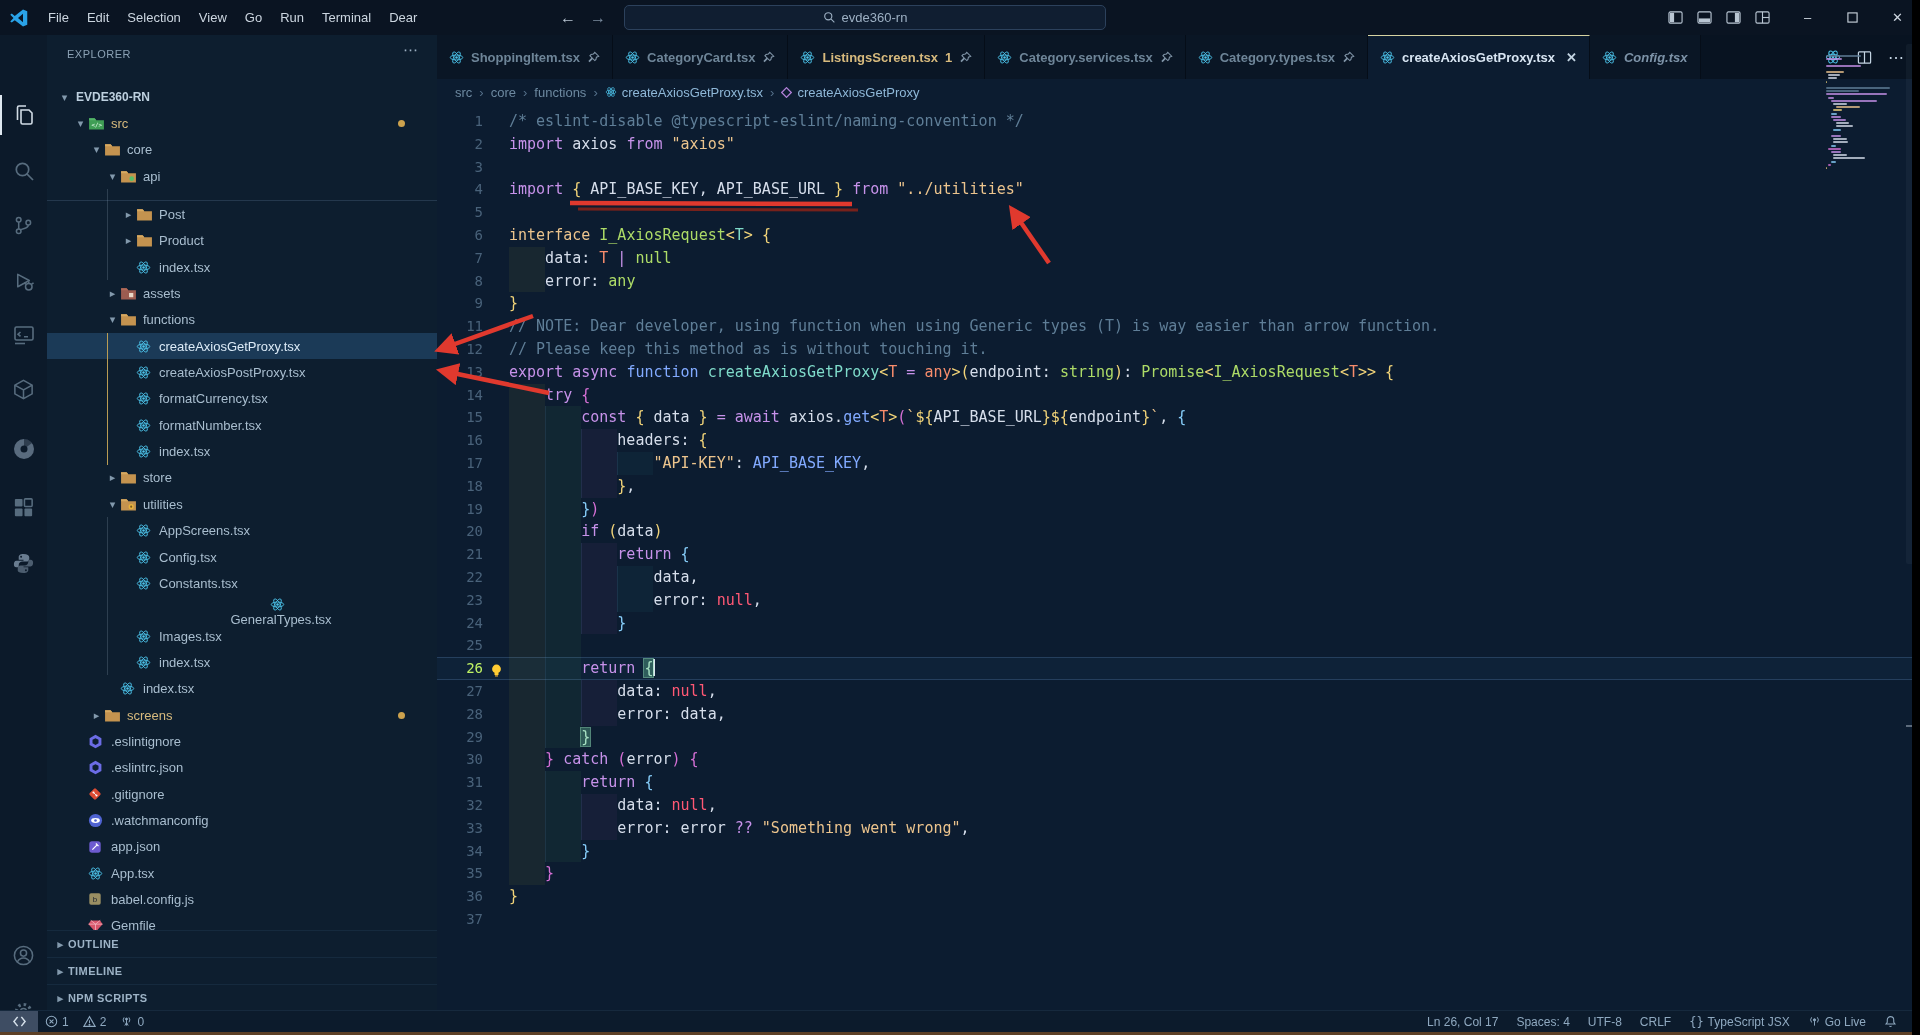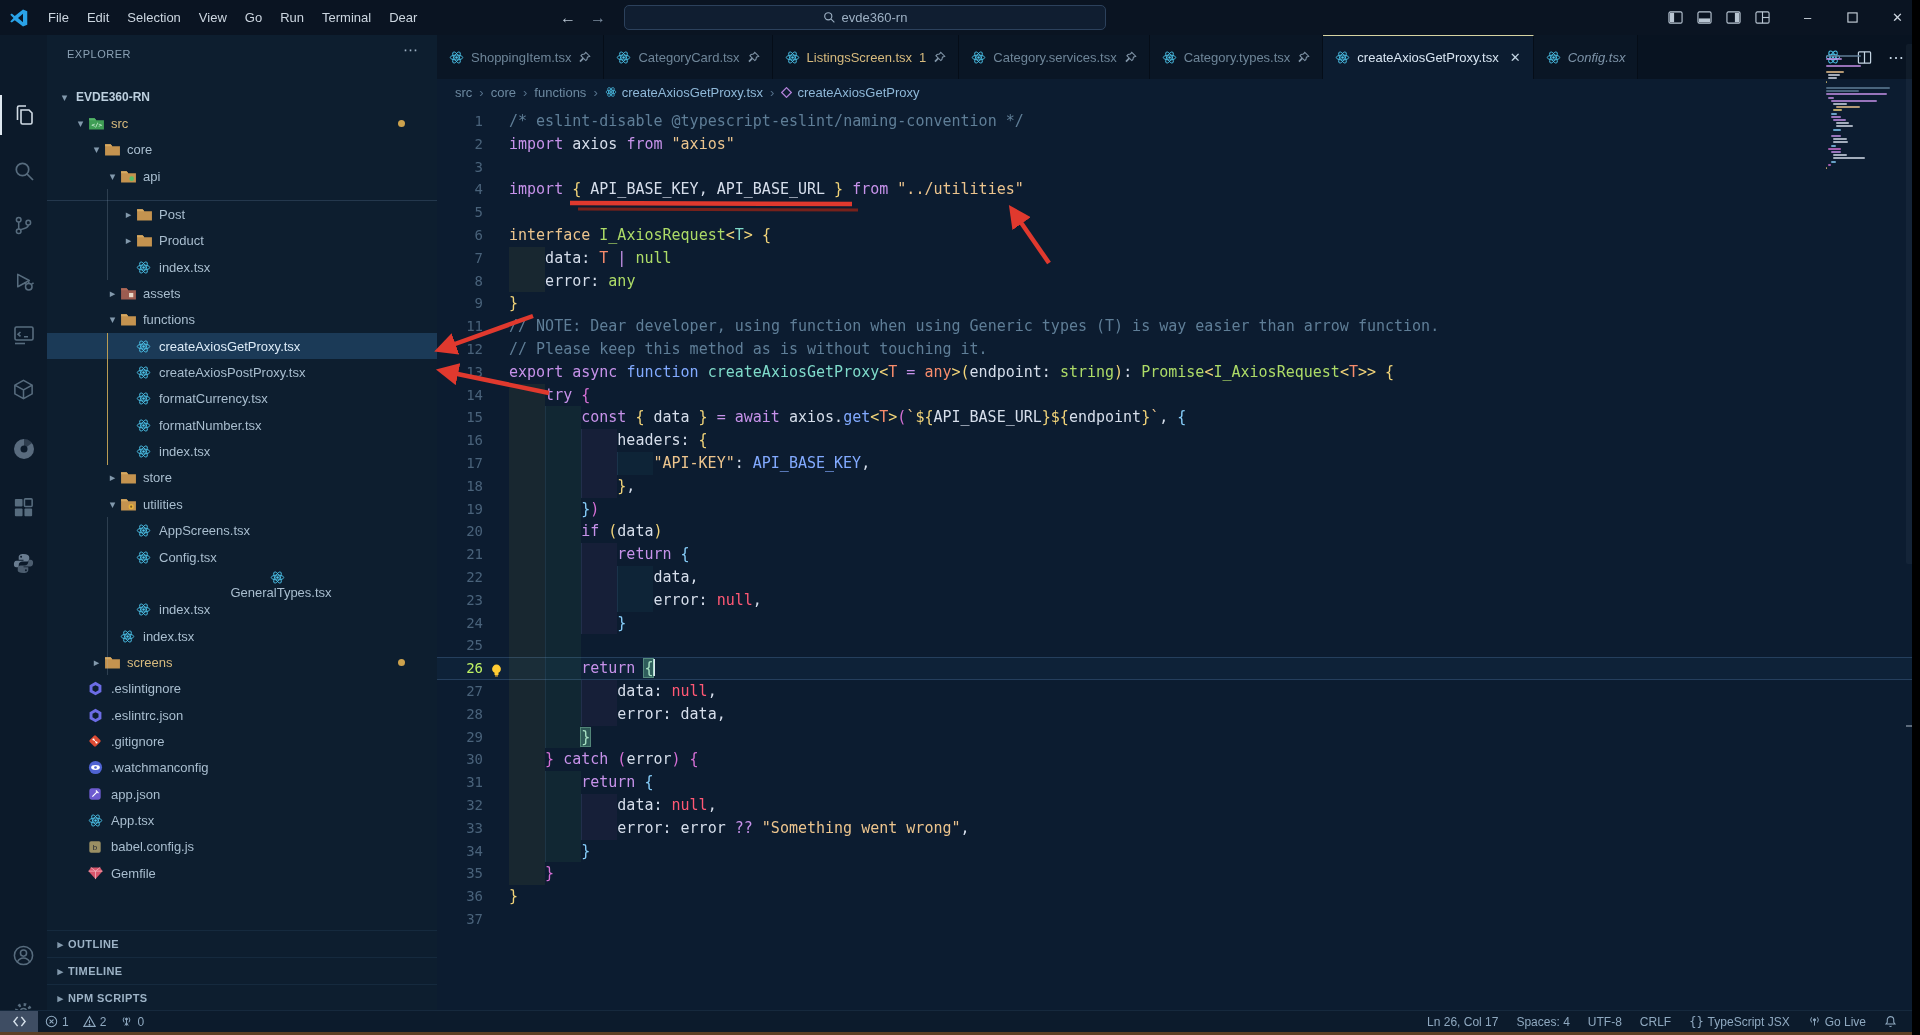--- a/index.html
+++ b/index.html
@@ -52,21 +52,21 @@
   .gitdot { margin-left:auto; margin-right:32px; width:7px; height:7px; border-radius:50%; background:#cca24d; flex:none; }
   .tree-guide { position:absolute; width:1px; }
   .section { position:absolute; left:0; width:100%; height:27px; border-top:1px solid #152a3e;
     display:flex; align-items:center; font-size:11px; font-weight:bold; letter-spacing:.4px; color:#9db3c6; }
   .section .tchev { margin-left:6px; }
 
   
   .editor { position:relative; flex:1; height:100%; background:#0c1c30; overflow:hidden; }
   .tabbar { position:absolute; left:0; top:0; right:0; height:44px; background:#081321; display:flex; }
   .tab { height:44px; display:flex; align-items:center; padding:0 12px; gap:7px;
-    background:#0a1625; border-right:1px solid #050d18; font-size:13px; color:#6e8598; flex:none; }
+    background:#0a1625; border-right:1px solid #050d18; font-size:13px; color:#6e8598; flex:none;font-weight:bold; }
   .tab .tname {}
   .tab.mod .tname, .tab.mod .tbadge { color:#d7ba7d; }
   .tab.active { background:#0c1c30; color:#d8e5f2; border-top:1px solid #d6d3a2; }
   .tab.preview .tname { font-style:italic; color:#7d93a8; }
   .tab .tclose { color:#c3d4e2; font-size:13px; margin-left:4px; }
   .tab-actions { margin-left:auto; display:flex; align-items:center; gap:16px; padding-right:16px; color:#c3d4e2; }
   .breadcrumbs { position:absolute; left:0; top:44px; right:140px; height:26px; display:flex; align-items:center;
     padding-left:18px; gap:7px; font-size:13px; color:#6d89a0; background:transparent; }
   .bc-sep { color:#55708a; }
   .bc-item { display:flex; align-items:center; gap:5px; }
@@ -504,33 +504,65 @@
                     <ellipse cx="12" cy="12" rx="10" ry="4" transform="rotate(60 12 12)"></ellipse>
                     <ellipse cx="12" cy="12" rx="10" ry="4" transform="rotate(120 12 12)"></ellipse>
                   </g>
                   <circle cx="12" cy="12" r="2" fill="#4cc3ea"></circle>
                 </svg>
               </span>
               <span class="tlabel">Config.tsx</span>
             </div>
           </div>
           <div class="trow" style="height: 26.35px;">
+            <div class="inner" style="padding-left: 74px;">
+              <span class="tchev"></span>
+              <span class="ticon">
+                <svg width="15" height="15" viewBox="0 0 24 24">
+                  <g fill="none" stroke="#4cc3ea" stroke-width="1.4">
+                    <ellipse cx="12" cy="12" rx="10" ry="4"></ellipse>
+                    <ellipse cx="12" cy="12" rx="10" ry="4" transform="rotate(60 12 12)"></ellipse>
+                    <ellipse cx="12" cy="12" rx="10" ry="4" transform="rotate(120 12 12)"></ellipse>
+                  </g>
+                  <circle cx="12" cy="12" r="2" fill="#4cc3ea"></circle>
+                </svg>
+              </span>
+              <span class="tlabel">Constants.tsx</span>
+            </div>
+          </div>
+          <div class="trow" style="height: 26.35px;">
             <div class="inner" style="padding-left: 74px; flex-direction: column;">
               <span class="tchev"></span>
               <span class="ticon">
                 <svg width="15" height="15" viewBox="0 0 24 24">
                   <g fill="none" stroke="#4cc3ea" stroke-width="1.4">
                     <ellipse cx="12" cy="12" rx="10" ry="4"></ellipse>
                     <ellipse cx="12" cy="12" rx="10" ry="4" transform="rotate(60 12 12)"></ellipse>
                     <ellipse cx="12" cy="12" rx="10" ry="4" transform="rotate(120 12 12)"></ellipse>
                   </g>
                   <circle cx="12" cy="12" r="2" fill="#4cc3ea"></circle>
                 </svg>
               </span>
               <span class="tlabel">GeneralTypes.tsx</span>
+            </div>
+          </div>
+          <div class="trow" style="height: 26.35px;">
+            <div class="inner" style="padding-left: 74px;">
+              <span class="tchev"></span>
+              <span class="ticon">
+                <svg width="15" height="15" viewBox="0 0 24 24">
+                  <g fill="none" stroke="#4cc3ea" stroke-width="1.4">
+                    <ellipse cx="12" cy="12" rx="10" ry="4"></ellipse>
+                    <ellipse cx="12" cy="12" rx="10" ry="4" transform="rotate(60 12 12)"></ellipse>
+                    <ellipse cx="12" cy="12" rx="10" ry="4" transform="rotate(120 12 12)"></ellipse>
+                  </g>
+                  <circle cx="12" cy="12" r="2" fill="#4cc3ea"></circle>
+                </svg>
+              </span>
+              <span class="tlabel">Images.tsx</span>
             </div>
           </div>
           <div class="trow" style="height: 26.35px;">
             <div class="inner" style="padding-left: 74px;">
               <span class="tchev"></span>
               <span class="ticon">
                 <svg width="15" height="15" viewBox="0 0 24 24">
                   <g fill="none" stroke="#4cc3ea" stroke-width="1.4">
                     <ellipse cx="12" cy="12" rx="10" ry="4"></ellipse>
                     <ellipse cx="12" cy="12" rx="10" ry="4" transform="rotate(60 12 12)"></ellipse>

